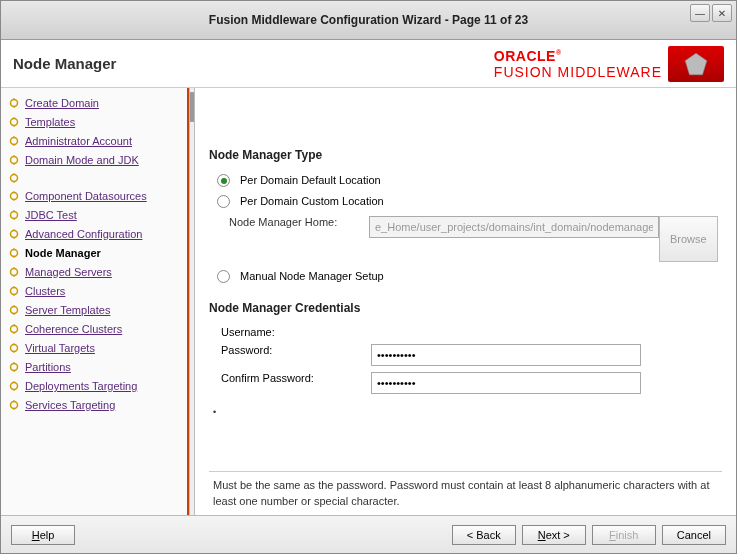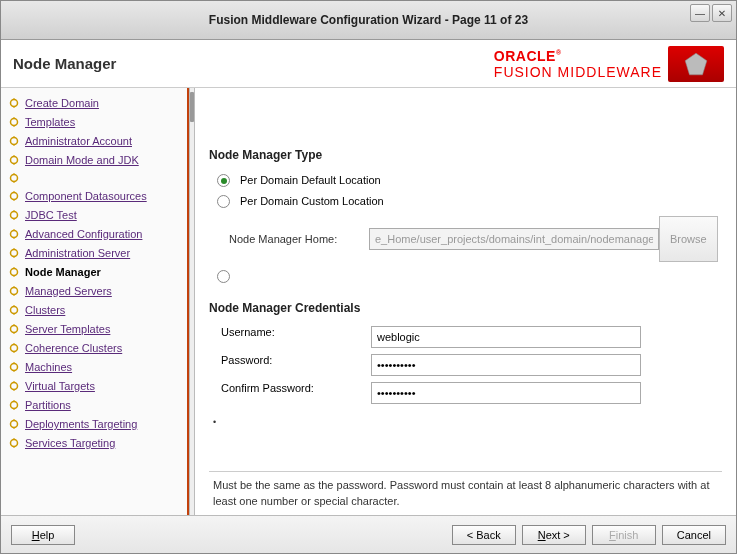--- a/index.html
+++ b/index.html
@@ -27,21 +27,21 @@
 .nav-item.active .nav-link { color:#000; font-weight:bold; text-decoration:none;}
 .splitter { width:6px; background:#eee; border-left:1px solid #bbb; border-right:1px solid #bbb; cursor:col-resize; display:flex;align-items:flex-start;justify-content:center;padding-top:4px;}
 .splitter-handle{width:4px;height:30px;background:#999;border-radius:1px;}
 .content { flex:1; padding:10px 14px 4px 14px; display:flex;flex-direction:column; overflow:hidden;}
 .content-scroll{flex:1;overflow:auto;}
 .section-title { font-weight:bold; font-size:12px; color:#222; margin:40px 0 8px 0;}
 .section-title.first{margin-top:50px;}
 .radio-row { display:flex;align-items:flex-start;gap:10px;padding:4px 0 4px 8px;}
 .radio { width:13px;height:13px;border:1px solid #888;border-radius:50%;display:flex;align-items:center;justify-content:center;cursor:pointer;background:#fff;}
 .radio.checked::after{content:"";width:6px;height:6px;background:#2a8a2a;border-radius:50%;}
-.field-row { display:flex;align-items:center;gap:0;padding:4px 0 4px 20px;}
+.field-row { display:flex;gap:0;padding:4px 0 4px 20px;}
 .field-label { width:140px; color:#333;}
 .text-input { border:1px solid #aaa;padding:3px 5px;font-size:11px;height:22px;}
 .text-input.wide{width:270px;}
 .text-input.home{width:290px;color:#999;background:#f3f3f3;}
 .btn-inline { padding:16px 10px;border:1px solid #bbb;background:linear-gradient(#fafafa,#e8e8e8);color:#999;cursor:default;font-size:11px;}
 .cred-row { display:flex;align-items:flex-start;padding:3px 0 3px 12px;}
 .cred-label { width:150px;}
 .hint { border-top:1px solid #ccc; padding:6px 4px 2px 4px; font-size:11px; color:#333; line-height:1.4; margin-top:4px;}
 .footer { height:38px; border-top:1px solid #bbb; display:flex;align-items:center;justify-content:space-between;padding:0 10px;background:linear-gradient(#f4f4f4,#e6e6e6);}
 .footer-left,.footer-right{display:flex;gap:6px;}
@@ -136,28 +136,20 @@
           <span class="nav-link">JDBC Test</span>
         </div>
         <div class="nav-item">
           <span class="nav-bullet"><svg viewBox="0 0 10 10">
               <circle cx="5" cy="5" r="3.5" fill="none" stroke="#c90" stroke-width="1.5"></circle>
               <line x1="5" y1="0" x2="5" y2="2" stroke="#c90"></line>
               <line x1="5" y1="8" x2="5" y2="10" stroke="#c90"></line>
             </svg></span>
           <span class="nav-link">Advanced Configuration</span>
         </div>
-        <div class="nav-item">
-          <span class="nav-bullet"><svg viewBox="0 0 10 10">
-              <circle cx="5" cy="5" r="3.5" fill="none" stroke="#c90" stroke-width="1.5"></circle>
-              <line x1="5" y1="0" x2="5" y2="2" stroke="#c90"></line>
-              <line x1="5" y1="8" x2="5" y2="10" stroke="#c90"></line>
-            </svg></span>
-          <span class="nav-link">Administration Server</span>
-        </div>
         <div class="nav-item active">
           <span class="nav-bullet"><svg viewBox="0 0 10 10">
               <circle cx="5" cy="5" r="3.5" fill="none" stroke="#c90" stroke-width="1.5"></circle>
               <line x1="5" y1="0" x2="5" y2="2" stroke="#c90"></line>
               <line x1="5" y1="8" x2="5" y2="10" stroke="#c90"></line>
             </svg></span>
           <span class="nav-link">Node Manager</span>
         </div>
         <div class="nav-item">
           <span class="nav-bullet"><svg viewBox="0 0 10 10">
@@ -183,28 +175,20 @@
             </svg></span>
           <span class="nav-link">Server Templates</span>
         </div>
         <div class="nav-item">
           <span class="nav-bullet"><svg viewBox="0 0 10 10">
               <circle cx="5" cy="5" r="3.5" fill="none" stroke="#c90" stroke-width="1.5"></circle>
               <line x1="5" y1="0" x2="5" y2="2" stroke="#c90"></line>
               <line x1="5" y1="8" x2="5" y2="10" stroke="#c90"></line>
             </svg></span>
           <span class="nav-link">Coherence Clusters</span>
-        </div>
-        <div class="nav-item">
-          <span class="nav-bullet"><svg viewBox="0 0 10 10">
-              <circle cx="5" cy="5" r="3.5" fill="none" stroke="#c90" stroke-width="1.5"></circle>
-              <line x1="5" y1="0" x2="5" y2="2" stroke="#c90"></line>
-              <line x1="5" y1="8" x2="5" y2="10" stroke="#c90"></line>
-            </svg></span>
-          <span class="nav-link">Machines</span>
         </div>
         <div class="nav-item">
           <span class="nav-bullet"><svg viewBox="0 0 10 10">
               <circle cx="5" cy="5" r="3.5" fill="none" stroke="#c90" stroke-width="1.5"></circle>
               <line x1="5" y1="0" x2="5" y2="2" stroke="#c90"></line>
               <line x1="5" y1="8" x2="5" y2="10" stroke="#c90"></line>
             </svg></span>
           <span class="nav-link">Virtual Targets</span>
         </div>
         <div class="nav-item">
@@ -252,27 +236,27 @@
         </div>
 
         <div class="field-row">
           <span class="field-label">Node Manager Home:</span>
           <input class="text-input home" disabled="" value="e_Home/user_projects/domains/int_domain/nodemanager" style="">
           <button class="btn-inline" disabled="">Browse</button>
         </div>
 
         <div class="radio-row">
           <div class="radio"></div>
+          <span>Manual Node Manager Setup</span>
         </div>
 
         <div class="section-title" style="margin-top:14px">Node Manager Credentials</div>
 
         <div class="cred-row">
           <span class="cred-label">Username:</span>
-          <input class="text-input wide" value="weblogic" style="">
         </div>
         <div class="cred-row">
           <span class="cred-label">Password:</span>
           <input class="text-input wide" type="password" value="••••••••••" style="">
         </div>
         <div class="cred-row">
           <span class="cred-label">Confirm Password:</span>
           <input class="text-input wide" type="password" value="••••••••••" style="">
         </div>
 

